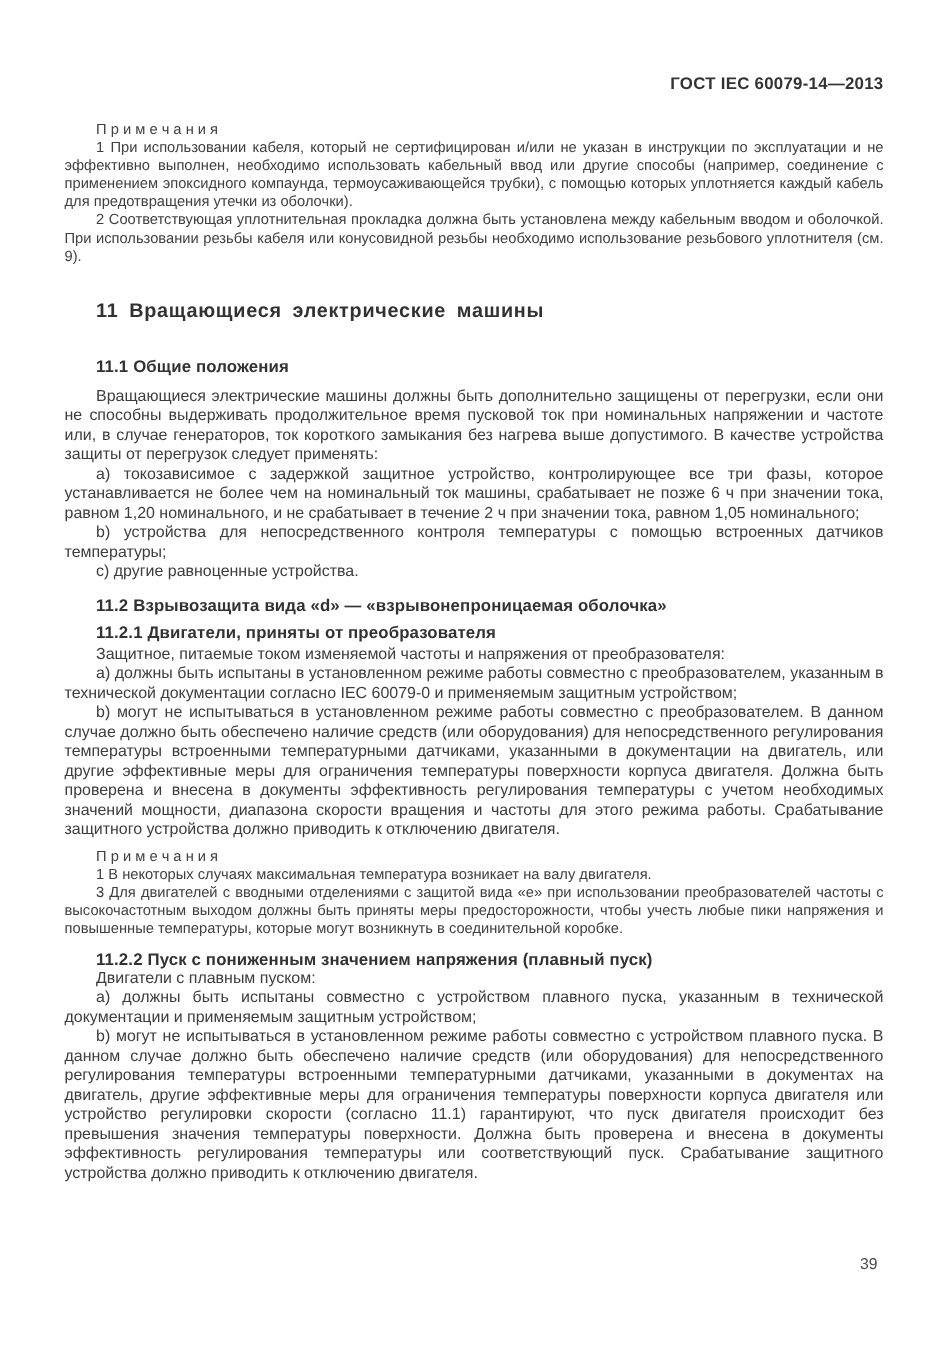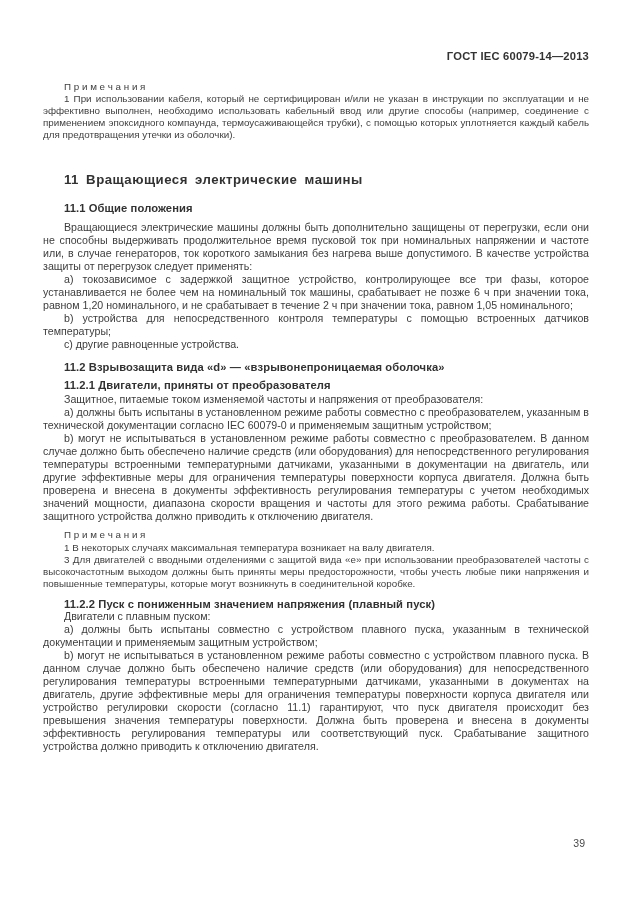--- a/index.html
+++ b/index.html
@@ -38,34 +38,34 @@
     margin: 0;
     text-align: justify;
     text-indent: 21px;
     color: #404040;
   }
   
   .h-section {
     font-size: 13.2px;
     font-weight: bold;
     color: #323232;
-    margin: 31px 0 0 0;
+    margin: 21px 0 0 0;
     text-indent: 21px;
     letter-spacing: 0.5px;
     word-spacing: 3px;
   }
   .h-sub {
     font-size: 11.2px;
     font-weight: bold;
     color: #323232;
     margin: 0;
     text-indent: 21px;
     letter-spacing: 0.1px;
   }
-  .h-sub.mt-15 { margin-top: 15px; }
+  .h-sub.mt-15 { margin-top: 25px; }
   .h-sub.mt-10 { margin-top: 10px; }
   .h-sub.mt-6  { margin-top: 6px; }
   .h-sub.mt-8  { margin-top: 8px; }
   .h-sub.mb-7  { margin-bottom: 7px; }
   .h-sub.mb-2  { margin-bottom: 2px; }
   
   .body-par {
     font-size: 10.65px;
     line-height: 13px;
     margin: 0;
@@ -86,20 +86,21 @@
 <body>
 
 <div class="page">
   <div class="content">
 
     <p class="doc-header">ГОСТ IEC 60079-14—2013</p>
 
     <div class="notes-block" style="margin-top:0;">
       <p class="note-label">П р и м е ч а н и я</p>
       <p class="note-item">1 При использовании кабеля, который не сертифицирован и/или не указан в инструкции по эксплуатации и не эффективно выполнен, необходимо использовать кабельный ввод или другие способы (например, соединение с применением эпоксидного компаунда, термоусаживающейся трубки), с помощью которых уплотняется каждый кабель для предотвращения утечки из оболочки).</p>
+      <p class="note-item">2 Соответствующая уплотнительная прокладка должна быть установлена между кабельным вводом и оболочкой. При использовании резьбы кабеля или конусовидной резьбы необходимо использование резьбового уплотнителя (см. 9).</p>
     </div>
 
     <h1 class="h-section">11 Вращающиеся электрические машины</h1>
 
     <h2 class="h-sub mt-15 mb-7">11.1 Общие положения</h2>
     <p class="body-par">Вращающиеся электрические машины должны быть дополнительно защищены от перегрузки, если они не способны выдерживать продолжительное время пусковой ток при номинальных напряжении и частоте или, в случае генераторов, ток короткого замыкания без нагрева выше допустимого. В качестве устройства защиты от перегрузок следует применять:</p>
     <p class="body-par">а) токозависимое с задержкой защитное устройство, контролирующее все три фазы, которое устанавливается не более чем на номинальный ток машины, срабатывает не позже 6 ч при значении тока, равном 1,20 номинального, и не срабатывает в течение 2 ч при значении тока, равном 1,05 номинального;</p>
     <p class="body-par">b) устройства для непосредственного контроля температуры с помощью встроенных датчиков температуры;</p>
     <p class="body-par">с) другие равноценные устройства.</p>
 

